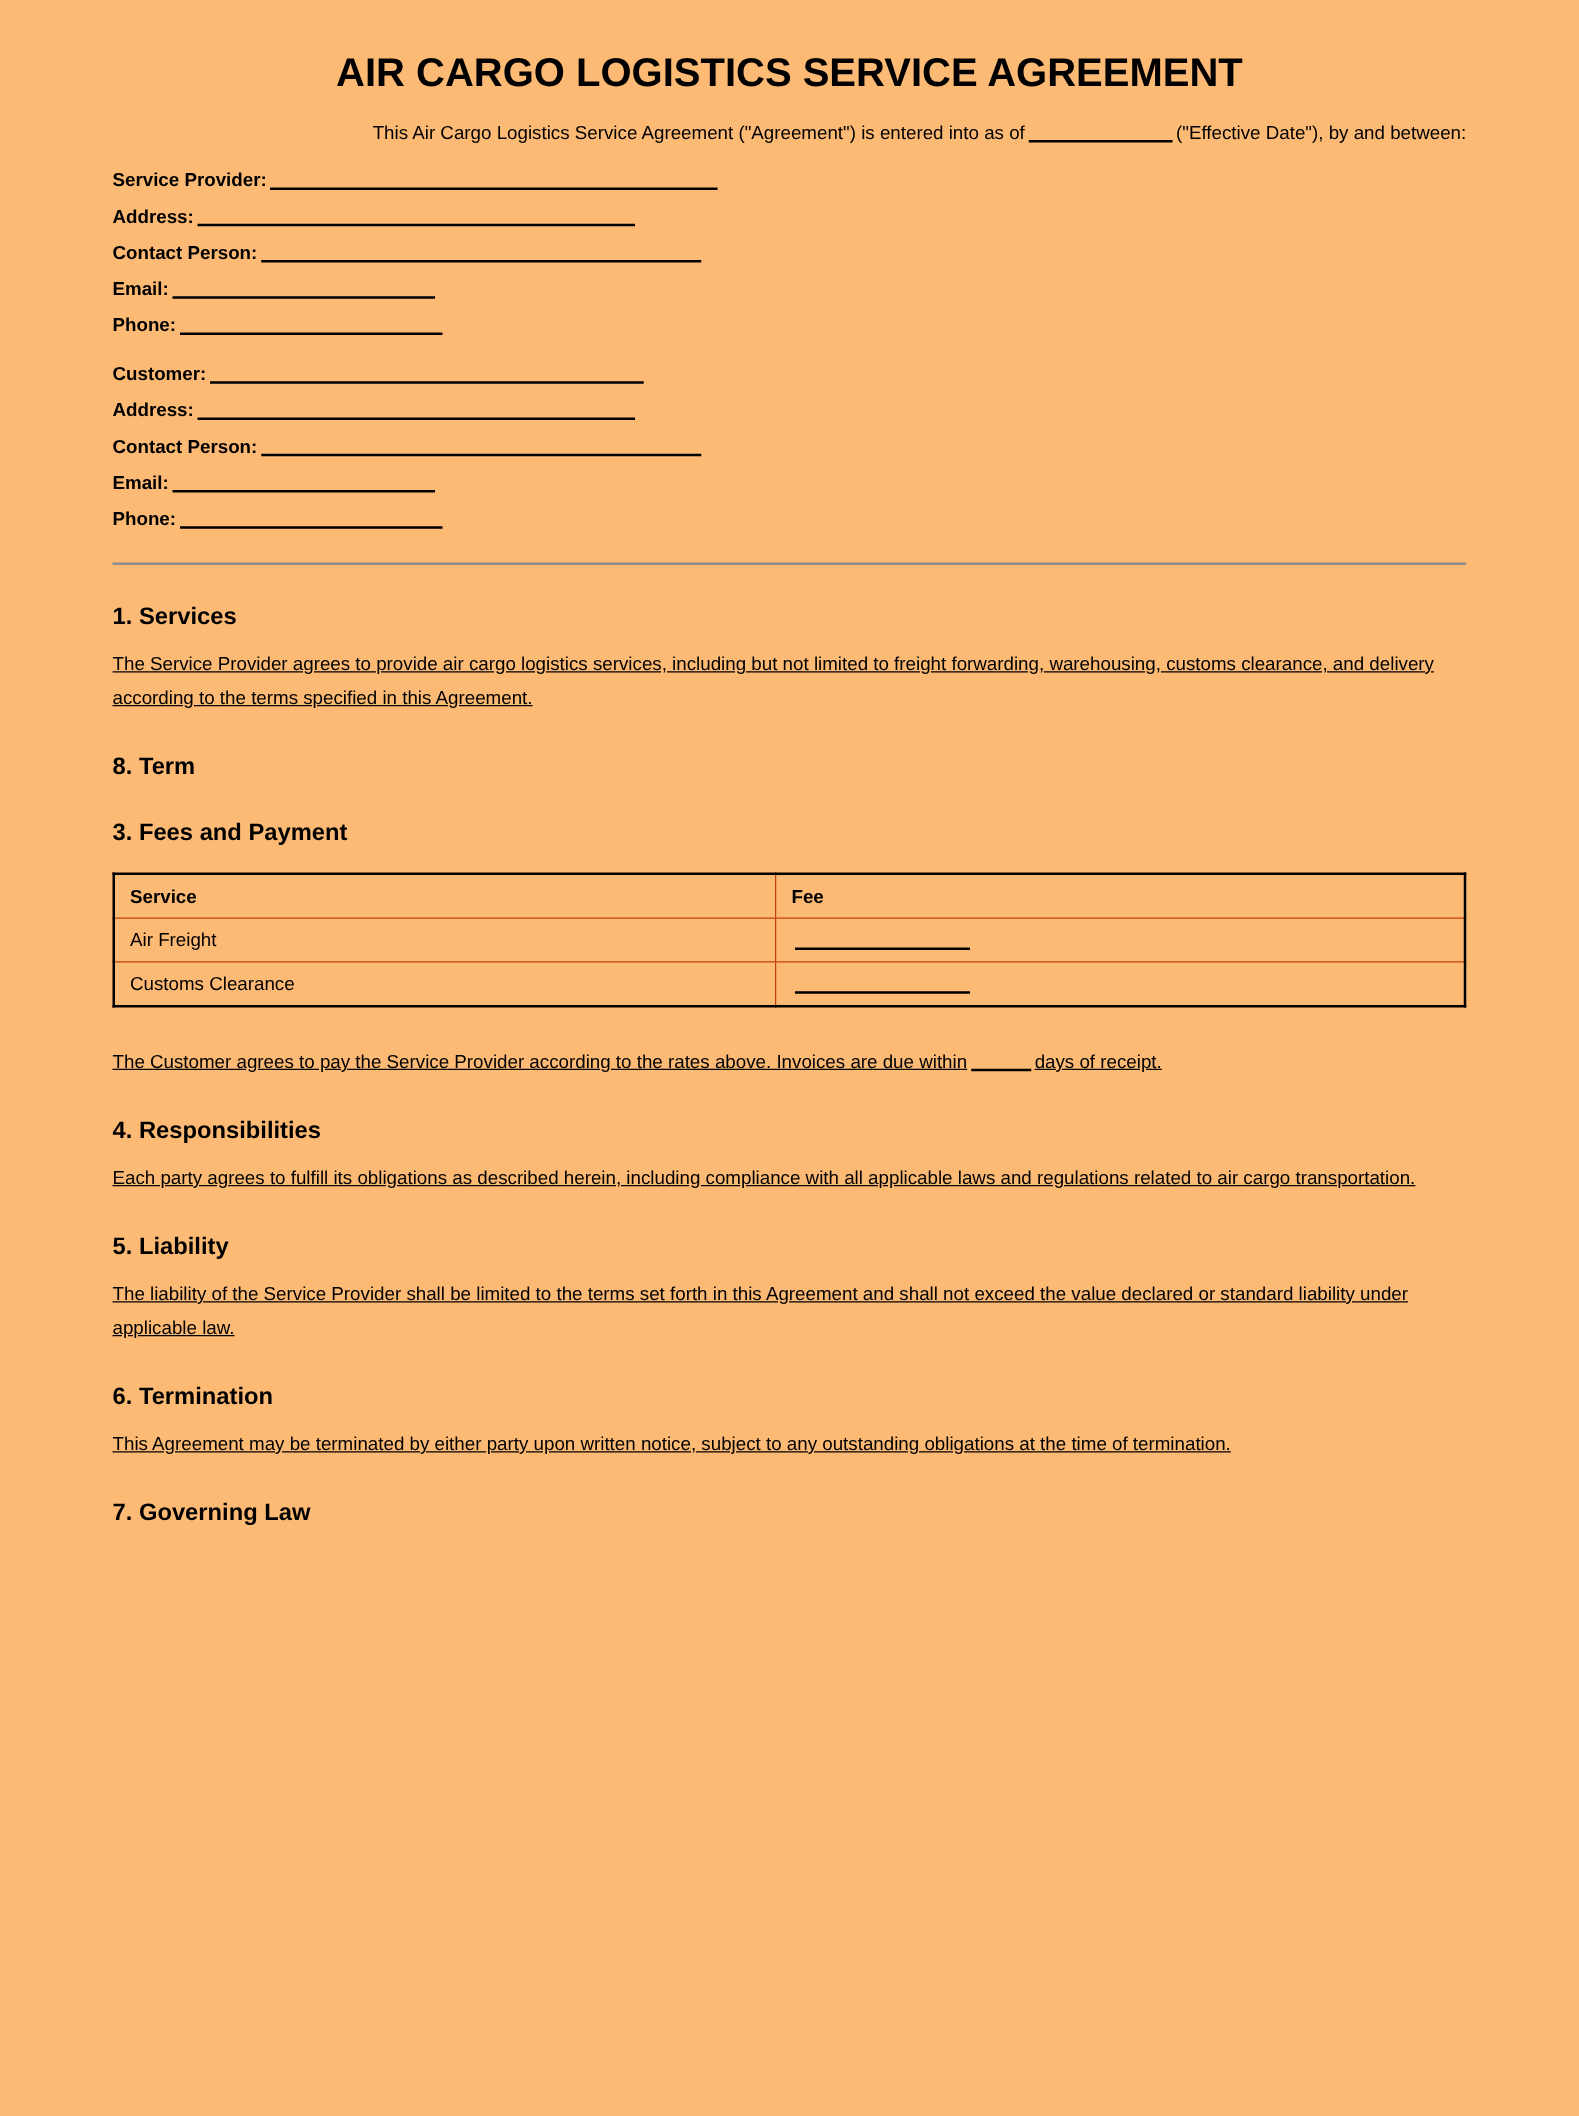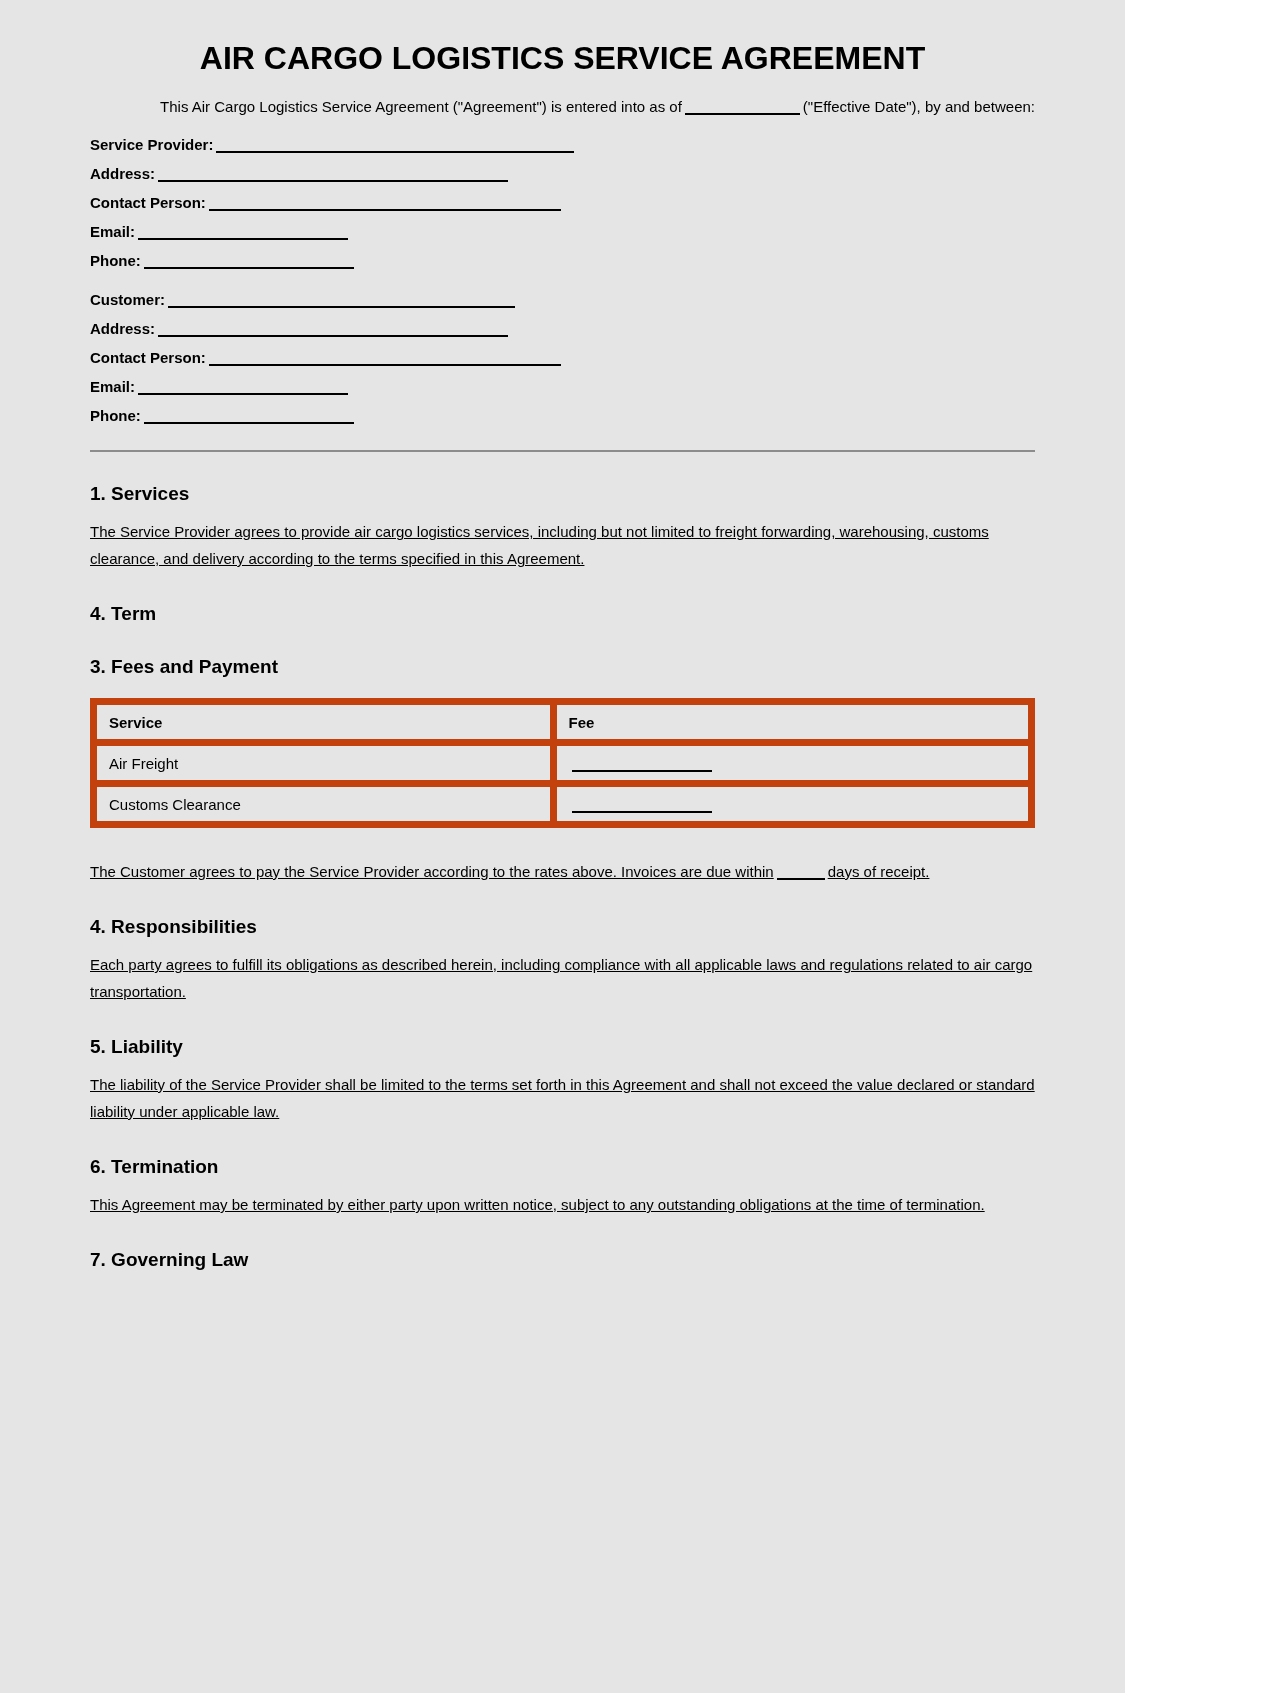--- a/index.html
+++ b/index.html
@@ -1,20 +1,20 @@
 <!DOCTYPE html>
 <html><head>
 <meta charset="utf-8">
 <style>
   html, body { margin: 0; padding: 0; background: #ffffff; }
   .page {
     position: relative;
-    width: 1125px;
+    width: 1263px;
     height: 1693px;
-    background: #e5e5e5;
+    background: #fdba74;
     font-family: "Liberation Sans", "DejaVu Sans", sans-serif;
     color: #000000;
     overflow: hidden;
   }
   .content {
     padding: 0 90px;
   }
   .doc-title {
     margin: 40px 0 16px 0;
     font-size: 32px;
@@ -68,21 +68,21 @@
     margin: 0 0 0 0;
     text-decoration: underline;
   }
   .fees-table {
     width: 100%;
     border-collapse: collapse;
     border: 2px solid #000;
     margin: 20px 0 30px 0;
   }
   .fees-table th, .fees-table td {
-    border: 7px solid #c2410c;
+    border: 1px solid #c2410c;
     text-align: left;
     font-size: 15px;
     padding: 8px 12px;
     height: 18px;
     vertical-align: middle;
   }
   .fees-table th { font-weight: bold; }
   .col-service { width: 49%; }
   .col-fee { width: 51%; }
 </style>
@@ -130,21 +130,21 @@
       <div class="field-row">
         <span class="field-label">Phone:</span><span class="blank w210"></span>
       </div>
     </div>
 
     <hr class="divider">
 
     <h2 class="sec-h">1. Services</h2>
     <p class="para">The Service Provider agrees to provide air cargo logistics services, including but not limited to freight forwarding, warehousing, customs clearance, and delivery according to the terms specified in this Agreement.</p>
 
-    <h2 class="sec-h">4. Term</h2>
+    <h2 class="sec-h">8. Term</h2>
 
     <h2 class="sec-h">3. Fees and Payment</h2>
 
     <table class="fees-table">
       <thead>
         <tr>
           <th class="col-service">Service</th>
           <th class="col-fee">Fee</th>
         </tr>
       </thead>

